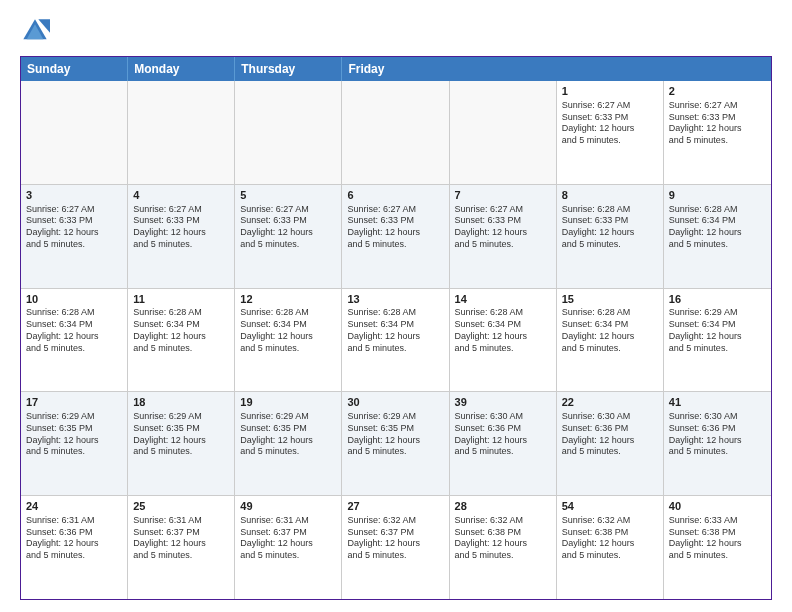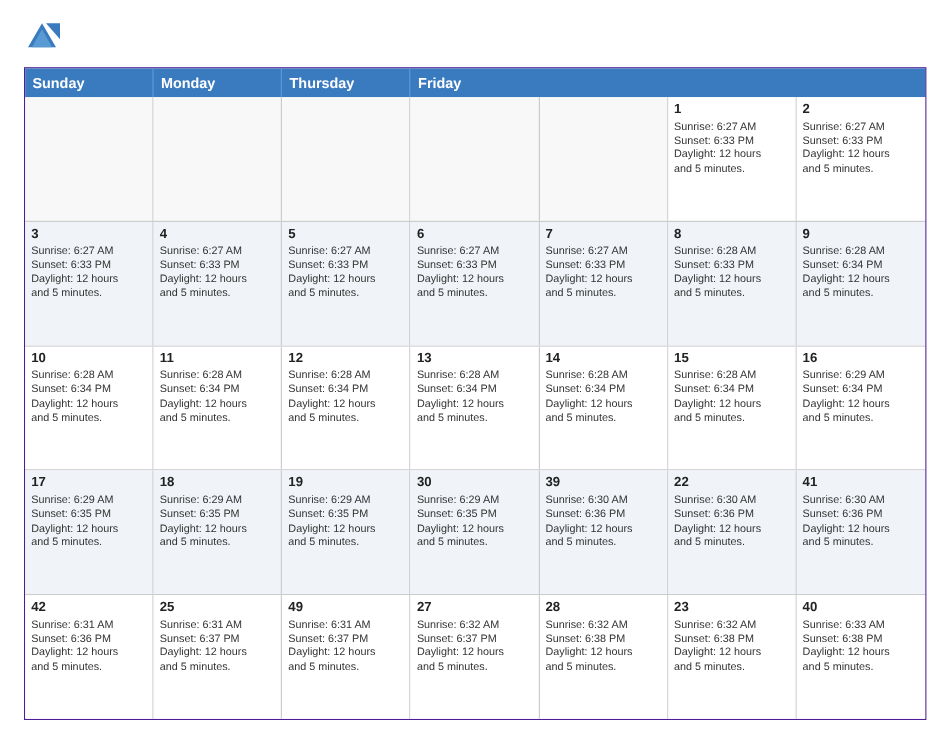--- a/index.html
+++ b/index.html
@@ -313,21 +313,21 @@
           <div class="cal-cell alt">
             <div class="day-num">41</div>
             <div class="cell-text" style="white-space: pre-line;">Sunrise: 6:30 AM
 Sunset: 6:36 PM
 Daylight: 12 hours
 and 5 minutes.</div>
           </div>
         </div>
         <div class="cal-row">
           <div class="cal-cell">
-            <div class="day-num">42</div>
+            <div class="day-num">24</div>
             <div class="cell-text" style="white-space: pre-line;">Sunrise: 6:31 AM
 Sunset: 6:36 PM
 Daylight: 12 hours
 and 5 minutes.</div>
           </div>
           <div class="cal-cell">
             <div class="day-num">25</div>
             <div class="cell-text" style="white-space: pre-line;">Sunrise: 6:31 AM
 Sunset: 6:37 PM
 Daylight: 12 hours
@@ -348,21 +348,21 @@
 and 5 minutes.</div>
           </div>
           <div class="cal-cell">
             <div class="day-num">28</div>
             <div class="cell-text" style="white-space: pre-line;">Sunrise: 6:32 AM
 Sunset: 6:38 PM
 Daylight: 12 hours
 and 5 minutes.</div>
           </div>
           <div class="cal-cell">
-            <div class="day-num">23</div>
+            <div class="day-num">54</div>
             <div class="cell-text" style="white-space: pre-line;">Sunrise: 6:32 AM
 Sunset: 6:38 PM
 Daylight: 12 hours
 and 5 minutes.</div>
           </div>
           <div class="cal-cell">
             <div class="day-num">40</div>
             <div class="cell-text" style="white-space: pre-line;">Sunrise: 6:33 AM
 Sunset: 6:38 PM
 Daylight: 12 hours

